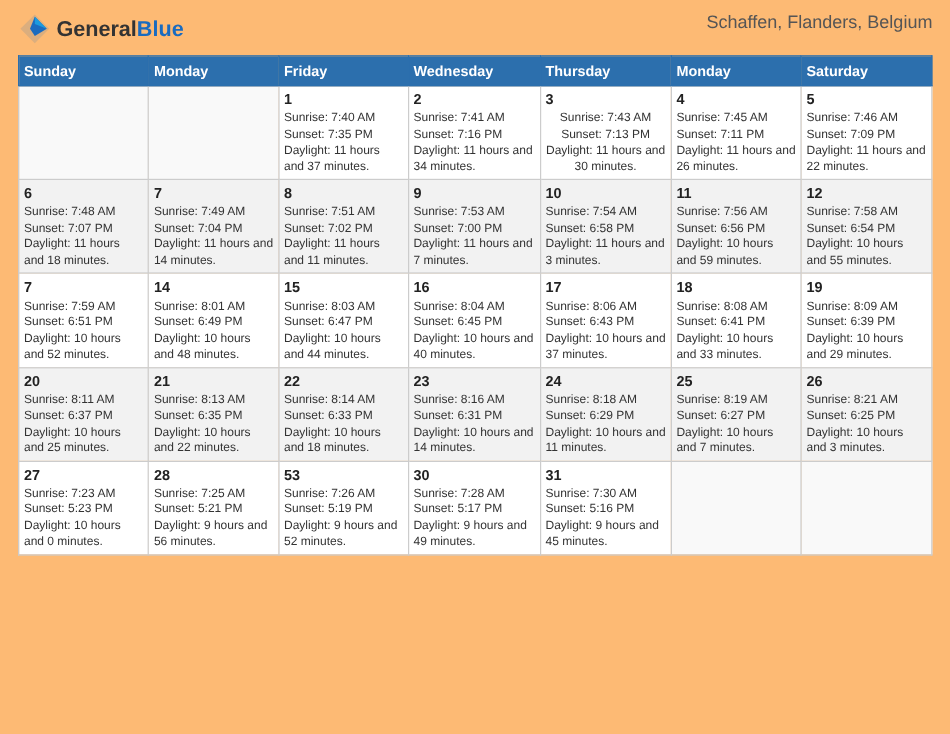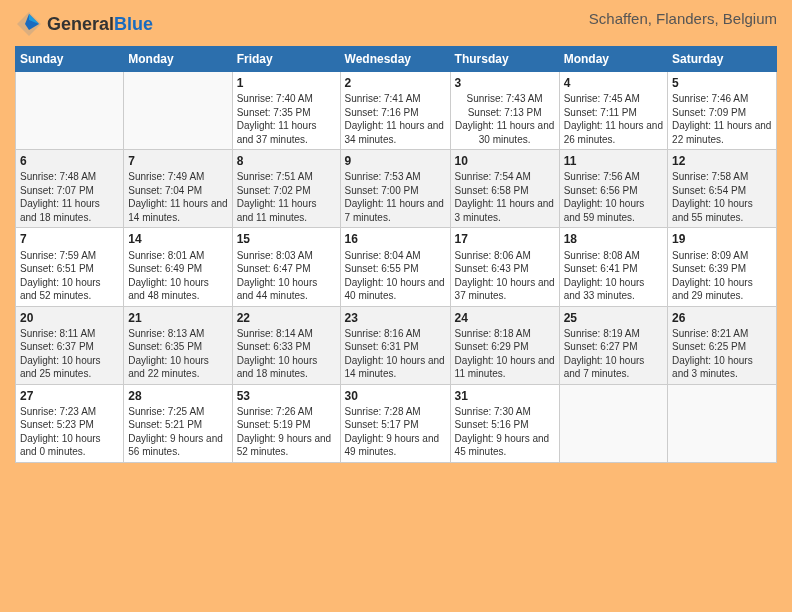--- a/index.html
+++ b/index.html
@@ -224,21 +224,21 @@
           </td>
           <td>
             <span class="day-number">15</span>
             <div class="day-info" style="white-space: pre-line;">Sunrise: 8:03 AM
 Sunset: 6:47 PM
 Daylight: 10 hours and 44 minutes.</div>
           </td>
           <td>
             <span class="day-number">16</span>
             <div class="day-info" style="white-space: pre-line;">Sunrise: 8:04 AM
-Sunset: 6:55 PM
+Sunset: 6:45 PM
 Daylight: 10 hours and 40 minutes.</div>
           </td>
           <td>
             <span class="day-number">17</span>
             <div class="day-info" style="white-space: pre-line;">Sunrise: 8:06 AM
 Sunset: 6:43 PM
 Daylight: 10 hours and 37 minutes.</div>
           </td>
           <td>
             <span class="day-number">18</span>

